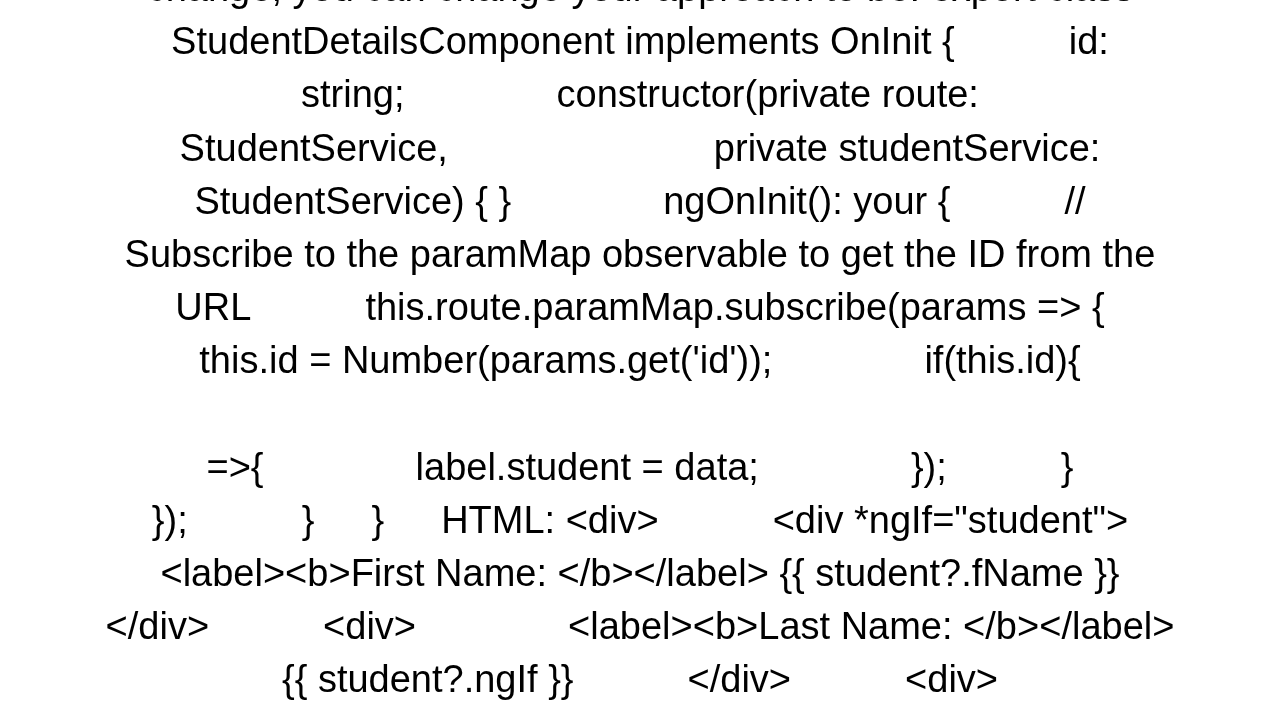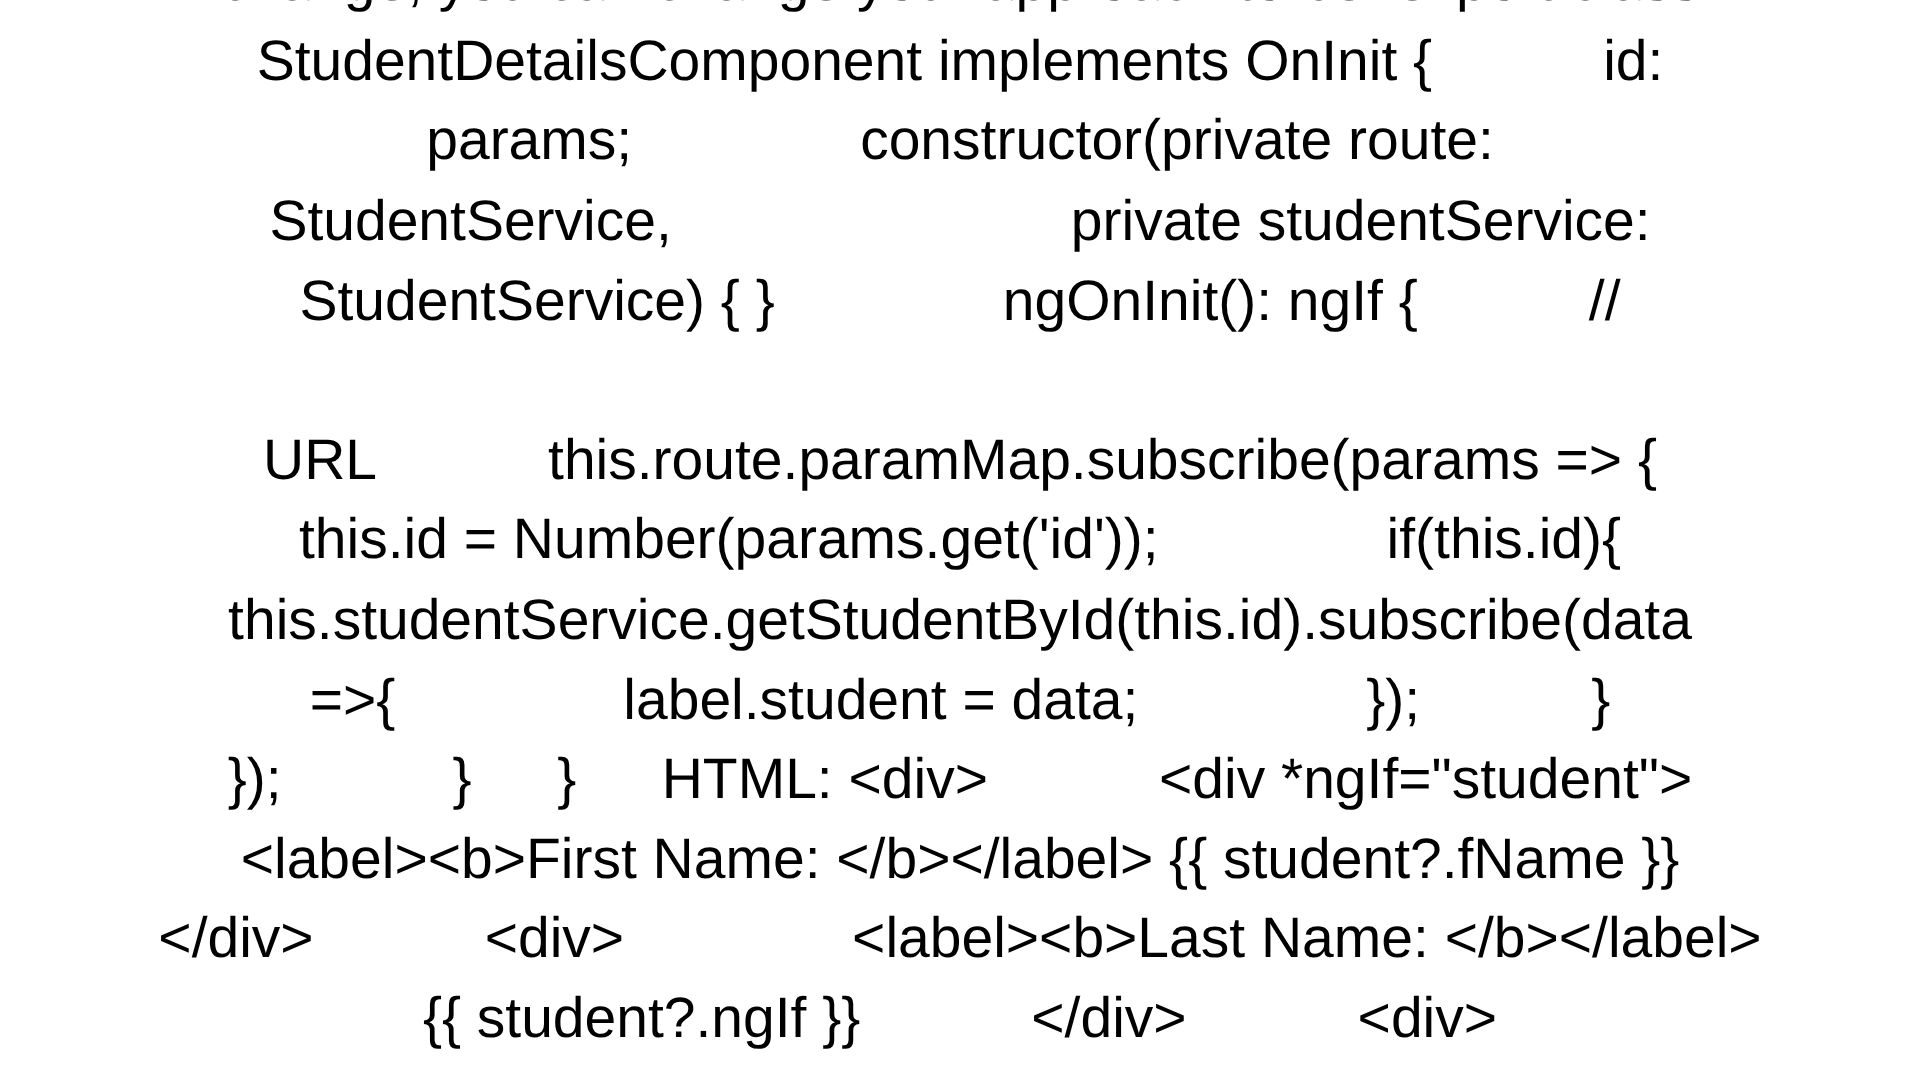--- a/index.html
+++ b/index.html
@@ -25,25 +25,25 @@
     .ws2 { display: inline-block; width: 1.5em; }
     .ws3 { display: inline-block; width: 3em; }
     .ws4 { display: inline-block; width: 4em; }
   </style>
 </head>
 <body>
 
 <div class="content">
   <span>change, you can change your approach to be. export class</span><br>
   <span>StudentDetailsComponent implements OnInit {</span><span class="ws3"></span><span>id:</span><br>
-  <span>params;</span><span class="ws4"></span><span>constructor(private route:</span><br>
+  <span>string;</span><span class="ws4"></span><span>constructor(private route:</span><br>
   <span>StudentService,</span><span class="ws4"></span><span class="ws3"></span><span>private studentService:</span><br>
-  <span>StudentService) { }</span><span class="ws4"></span><span>ngOnInit(): ngIf {</span><span class="ws3"></span><span>//</span><br>
-  <br>
+  <span>StudentService) { }</span><span class="ws4"></span><span>ngOnInit(): your {</span><span class="ws3"></span><span>//</span><br>
+  <span>Subscribe to the paramMap observable to get the ID from the</span><br>
   <span>URL</span><span class="ws3"></span><span>this.route.paramMap.subscribe(params =&gt; {</span><br>
   <span>this.id = Number(params.get('id'));</span><span class="ws4"></span><span>if(this.id){</span><br>
-  <span>this.studentService.getStudentById(this.id).subscribe(data</span><br>
+  <br>
   <span>=&gt;{</span><span class="ws4"></span><span>label.student = data;</span><span class="ws4"></span><span>});</span><span class="ws3"></span><span>}</span><br>
   <span>});</span><span class="ws3"></span><span>}</span><span class="ws2"></span><span>}</span><span class="ws2"></span><span>HTML: &lt;div&gt;</span><span class="ws3"></span><span>&lt;div *ngIf="student"&gt;</span><br>
   <span>&lt;label&gt;&lt;b&gt;First Name: &lt;/b&gt;&lt;/label&gt; {{ student?.fName }}</span><br>
   <span>&lt;/div&gt;</span><span class="ws3"></span><span>&lt;div&gt;</span><span class="ws4"></span><span>&lt;label&gt;&lt;b&gt;Last Name: &lt;/b&gt;&lt;/label&gt;</span><br>
   <span>{{ student?.ngIf }}</span><span class="ws3"></span><span>&lt;/div&gt;</span><span class="ws3"></span><span>&lt;div&gt;</span>
 </div>
 
 </body></html>

